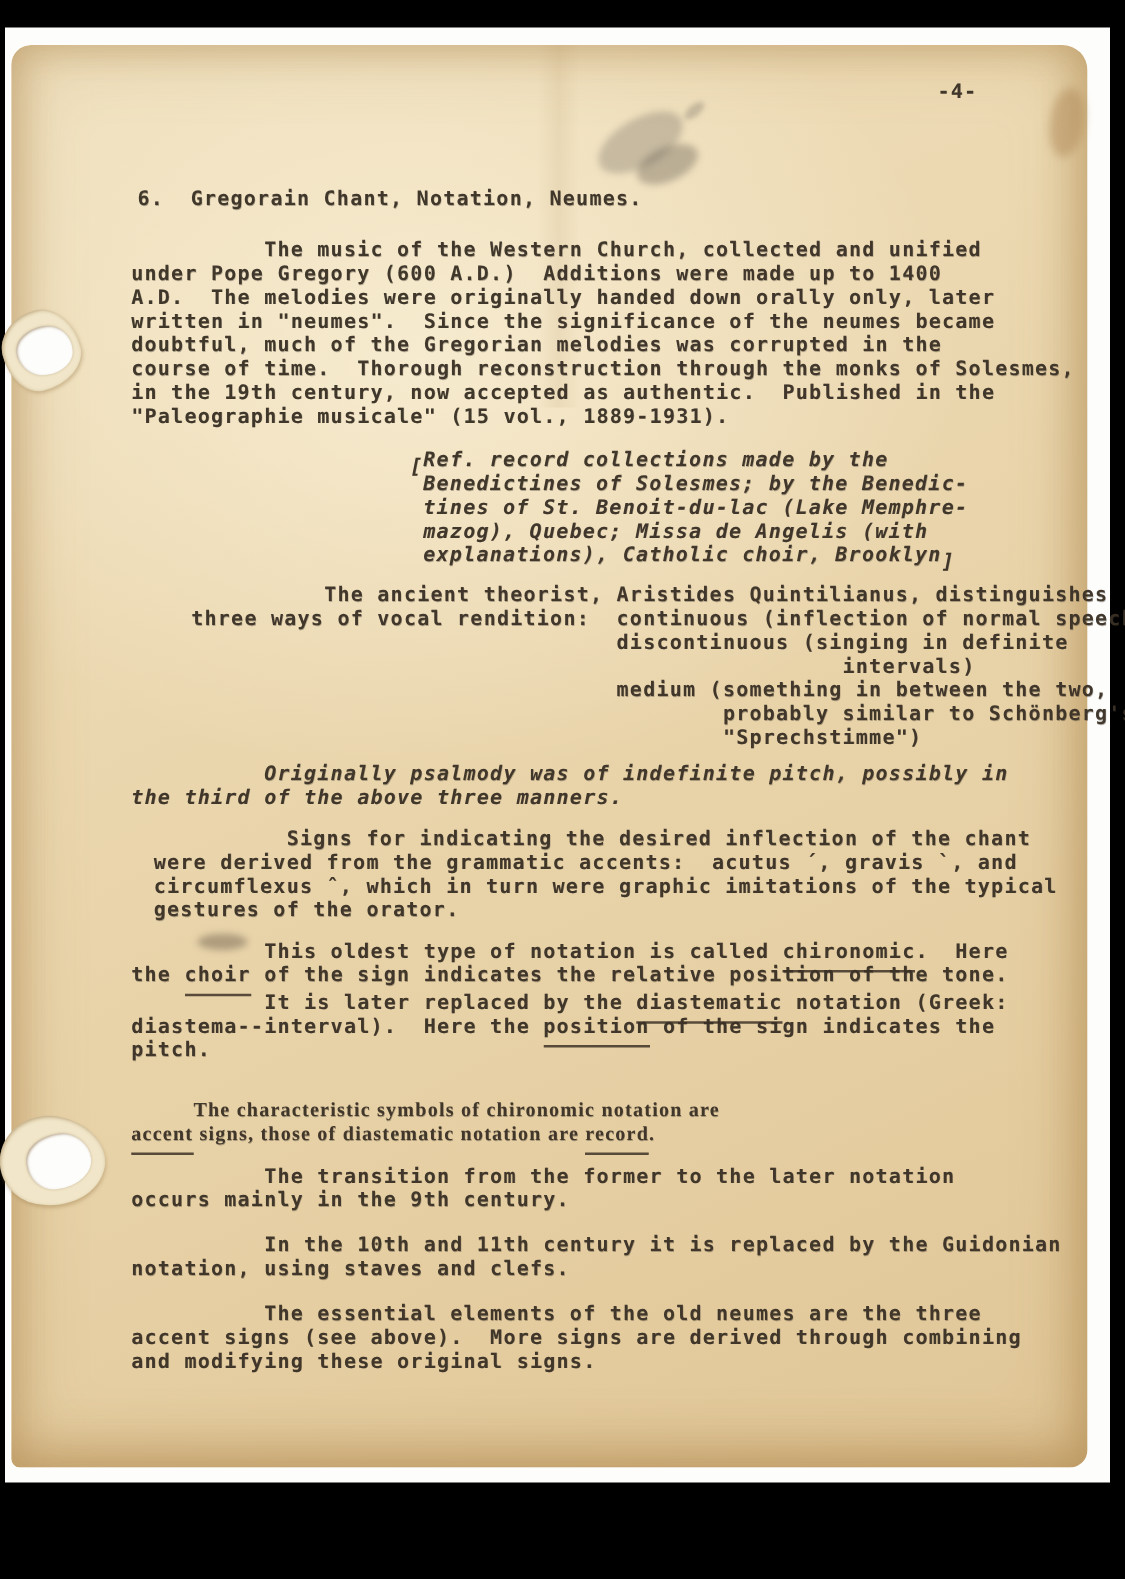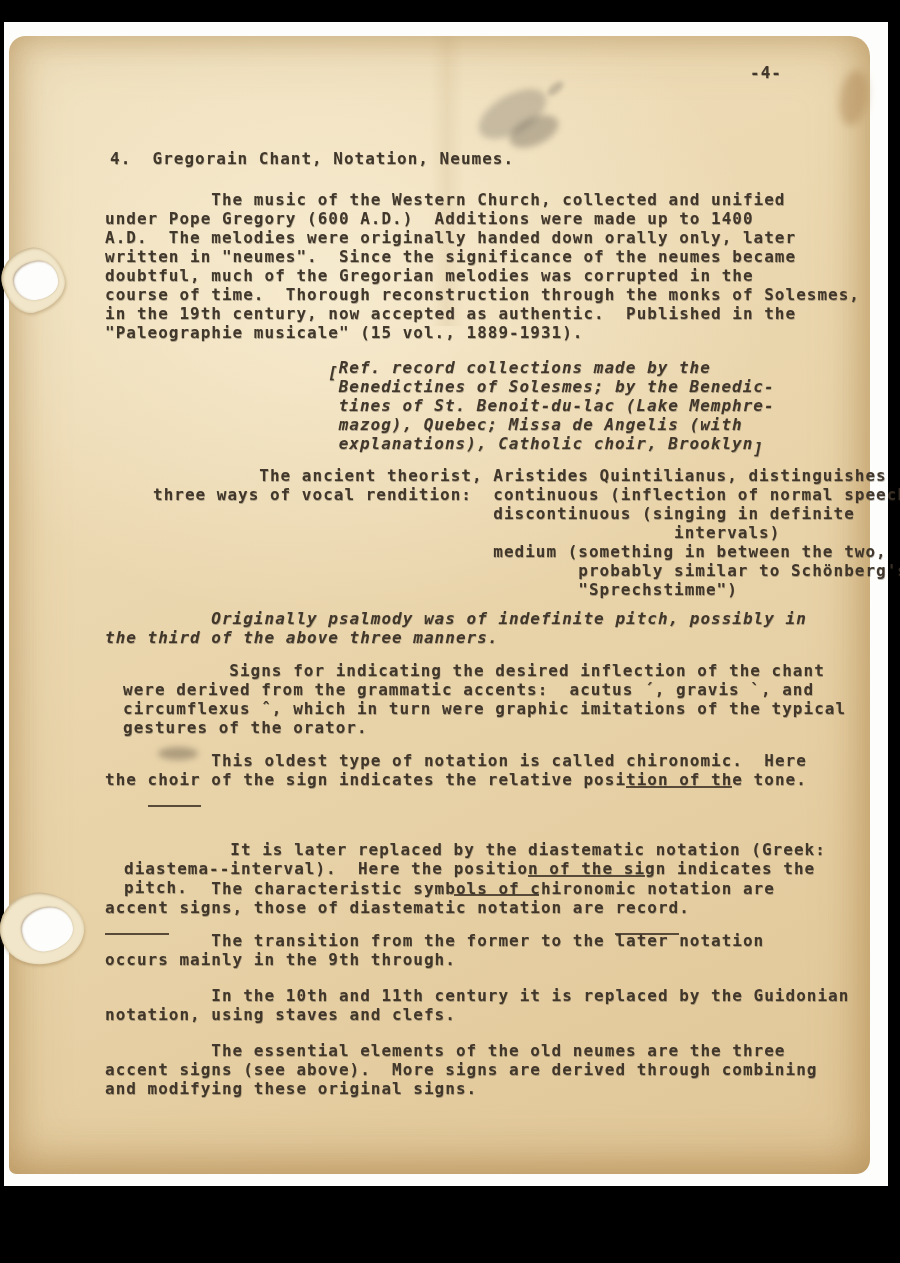--- a/index.html
+++ b/index.html
@@ -29,21 +29,21 @@
   .gap{position:absolute;display:block;background:#fdfdfb;
        box-shadow:inset 1px 1px 2px rgba(140,110,70,0.55), 0 0 2px rgba(150,120,80,0.4);}
   .hole1 .tear{left:2px;top:248px;width:62px;height:64px;border-radius:55% 45% 60% 40% / 45% 58% 42% 55%;transform:rotate(-14deg);}
   .hole1 .gap{left:13px;top:261px;width:45px;height:39px;border-radius:56% 44% 52% 48% / 47% 53% 45% 55%;transform:rotate(-8deg);}
   .hole2 .tear{left:0px;top:893px;width:84px;height:72px;border-radius:48% 52% 58% 42% / 52% 46% 54% 48%;transform:rotate(10deg);}
   .hole2 .gap{left:21px;top:907px;width:52px;height:44px;border-radius:54% 46% 58% 42% / 46% 54% 48% 52%;transform:rotate(-8deg);}
   .typed{position:absolute;white-space:pre;
          font:700 16px/19px "DejaVu Sans Mono",monospace;letter-spacing:1px;
          color:rgba(58,48,38,0.95);
          text-shadow:0.4px 0.5px 0.5px rgba(58,48,38,0.35);}
-  .typed .u{border-bottom:2px solid rgba(62,50,38,0.85);padding-bottom:16px;}
+  .typed .u{border-bottom:2px solid rgba(62,50,38,0.85);padding-bottom:6px;}
   .typed .low{position:relative;top:5px;}
   .pagenum{left:750px;top:63px;}
   .heading{left:110px;top:149px;}
 </style>
 </head>
 <body>
 
 <div class="canvas">
   <div class="mat"></div>
   <div class="paper"></div>
@@ -55,21 +55,21 @@
   <div class="smudge s5"></div>
   <div class="hole hole1">
     <i class="tear"></i>
     <i class="gap"></i>
   </div>
   <div class="hole hole2">
     <i class="tear"></i>
     <i class="gap"></i>
   </div>
   <div class="typed pagenum">-4-</div>
-  <div class="typed heading">4.  Gregorain Chant, Notation, Neumes.</div>
+  <div class="typed heading">6.  Gregorain Chant, Notation, Neumes.</div>
   <div id="content">
       <div class="typed" style="left: 105px; top: 190px;">          The music of the Western Church, collected and unified
 under Pope Gregory (600 A.D.)  Additions were made up to 1400
 A.D.  The melodies were originally handed down orally only, later
 written in "neumes".  Since the significance of the neumes became
 doubtful, much of the Gregorian melodies was corrupted in the
 course of time.  Thorough reconstruction through the monks of Solesmes,
 in the 19th century, now accepted as authentic.  Published in the
 "Paleographie musicale" (15 vol., 1889-1931).</div>
       <div class="typed" style="left: 328px; top: 358px; font-style: italic;"><span class="low">[</span>Ref. record collections made by the
@@ -85,26 +85,26 @@
                                         probably similar to Schönberg's
                                         "Sprechstimme")</div>
       <div class="typed" style="left: 105px; top: 609px; font-style: italic;">          Originally psalmody was of indefinite pitch, possibly in
 the third of the above three manners.</div>
       <div class="typed" style="left: 105px; top: 661px; margin-left: 18px;">          Signs for indicating the desired inflection of the chant
 were derived from the grammatic accents:  acutus ´, gravis `, and
 circumflexus ˆ, which in turn were graphic imitations of the typical
 gestures of the orator.</div>
       <div class="typed" style="left: 105px; top: 751px;">          This oldest type of notation is called <span class="u">chironomic</span>.  Here
 the <span class="u">choir</span> of the sign indicates the relative position of the tone.</div>
-      <div class="typed" style="left: 105px; top: 840px; margin-left: 19px;">          It is later replaced by the <span class="u">diastematic</span> notation (Greek:
+      <div class="typed" style="left: 105px; top: 792px;">          It is later replaced by the <span class="u">diastematic</span> notation (Greek:
 diastema--interval).  Here the <span class="u">position</span> of the sign indicates the
 pitch.</div>
-      <div class="typed" style="left: 105px; top: 879px;">          The characteristic symbols of chironomic notation are
+      <div class="typed" style="left: 105px; top: 879px; font-family: Liberation Serif, serif;">          The characteristic symbols of chironomic notation are
 <span class="u">accent</span> signs, those of diastematic notation are <span class="u">record</span>.</div>
       <div class="typed" style="left: 105px; top: 931px;">          The transition from the former to the later notation
-occurs mainly in the 9th through.</div>
+occurs mainly in the 9th century.</div>
       <div class="typed" style="left: 105px; top: 986px;">          In the 10th and 11th century it is replaced by the Guidonian
 notation, using staves and clefs.</div>
       <div class="typed" style="left: 105px; top: 1041px;">          The essential elements of the old neumes are the three
 accent signs (see above).  More signs are derived through combining
 and modifying these original signs.</div>
     </div>
 </div>
 
 </body></html>

